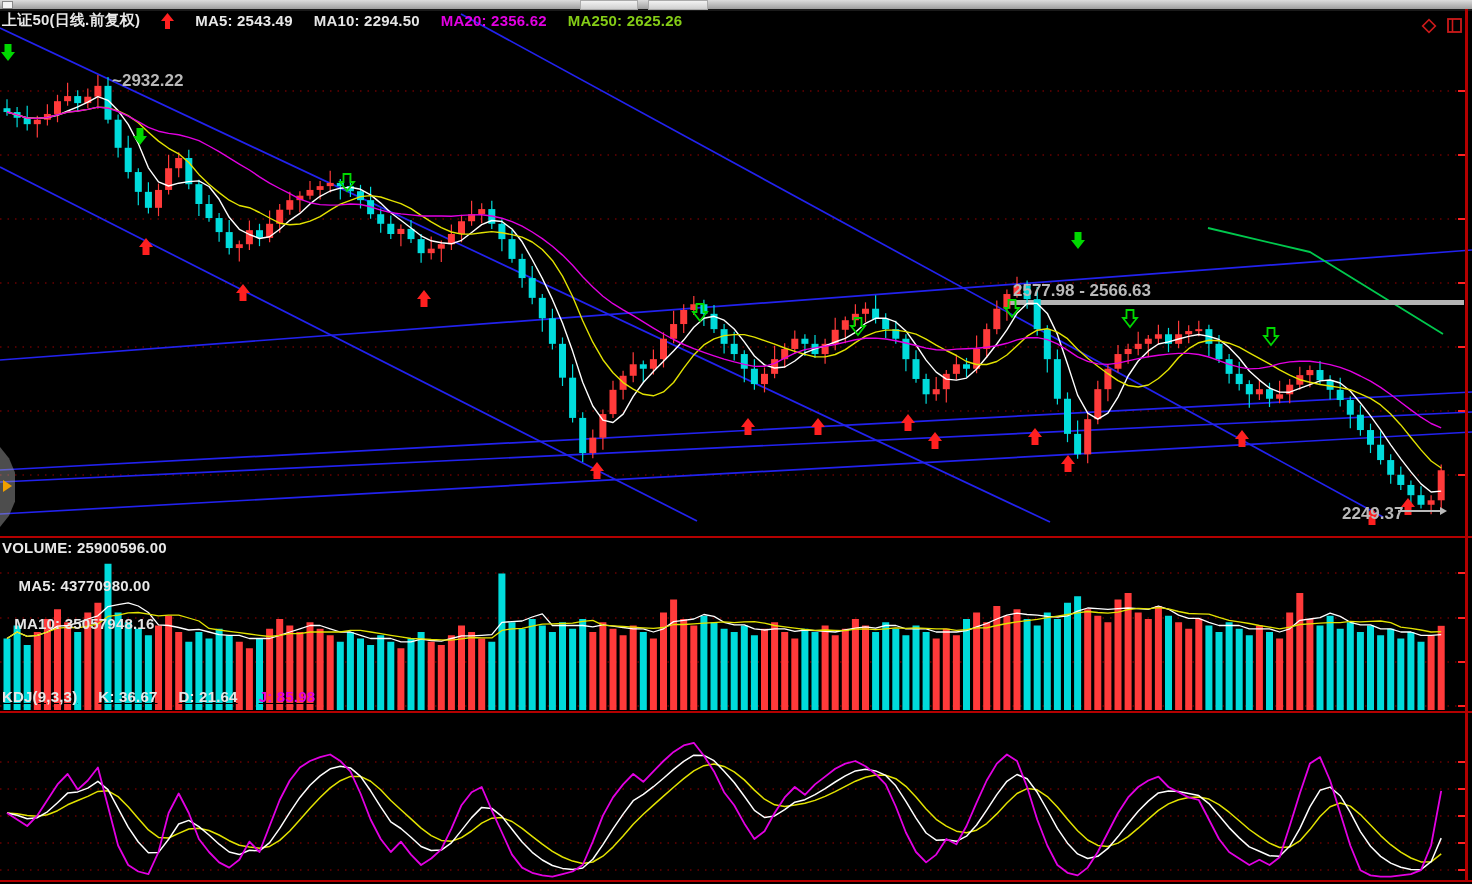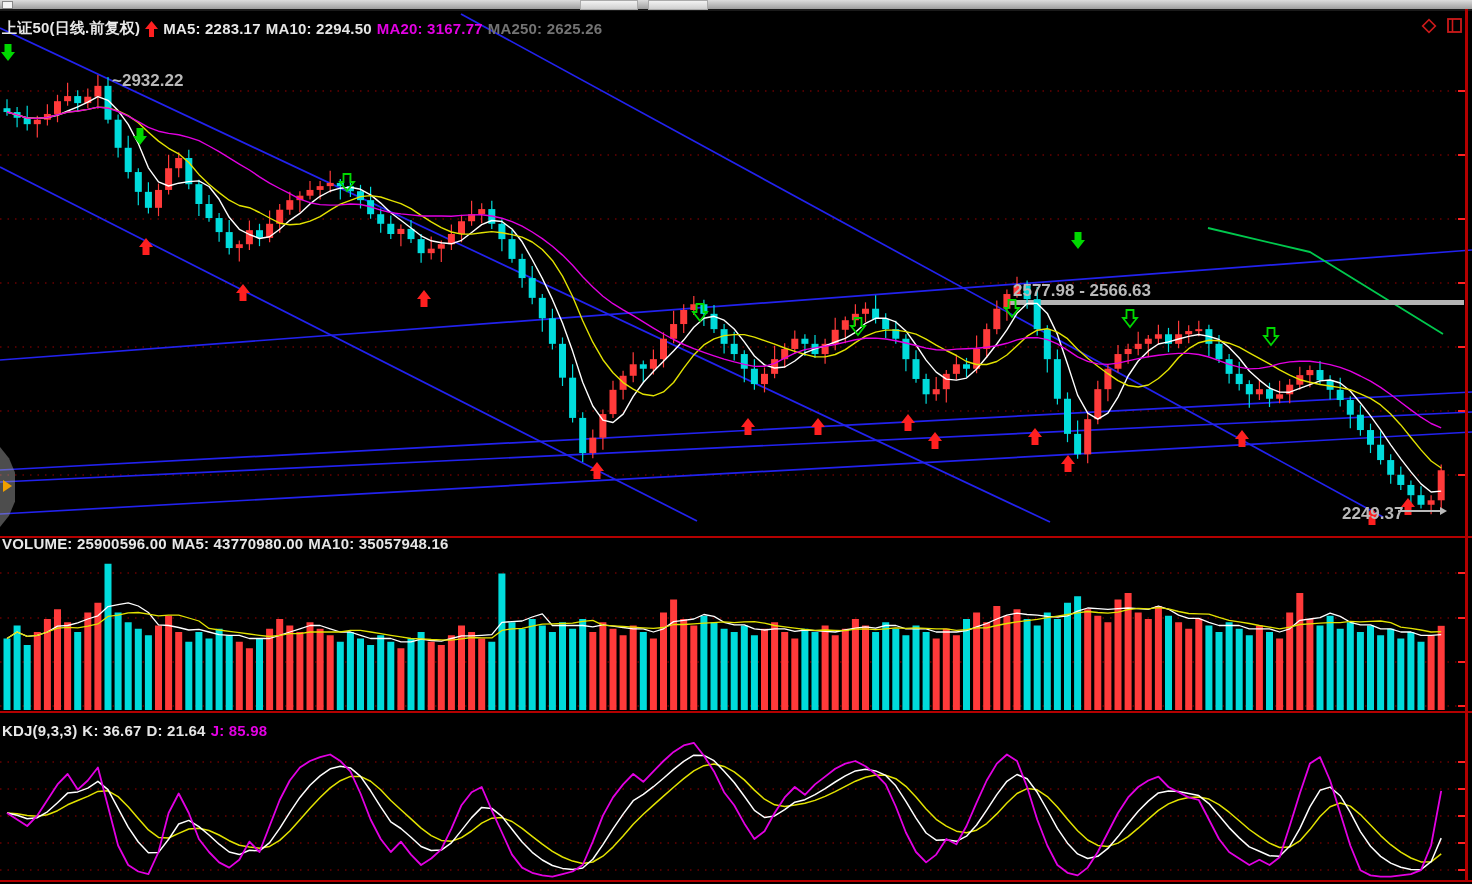--- a/index.html
+++ b/index.html
@@ -8,29 +8,29 @@
   
   .titlebar{position:absolute;top:0;left:0;width:1472px;height:9px;
             background:linear-gradient(#dcdcdc,#9e9e9e);border-bottom:2px solid #1a1a1a;}
   .tb-sq{position:absolute;left:2px;top:1px;width:9px;height:6px;background:#f4f4f4;border:1px solid #888;}
   .tb-seg{position:absolute;top:0;height:8px;background:linear-gradient(#f2f2f2,#cfcfcf);border:1px solid #aaa;}
   .seg1{left:580px;width:56px;}
   .seg2{left:648px;width:58px;}
   
   #chart{position:absolute;left:0;top:0;}
   
-  .pane-header{position:absolute;display:flex;align-items:center;gap:5px;
-               font-size:15px;font-weight:bold;letter-spacing:.2px;white-space:nowrap;margin-top:8px;}
+  .pane-header{position:absolute;display:flex;align-items:center;gap:21px;
+               font-size:15px;font-weight:bold;letter-spacing:.2px;white-space:nowrap;}
   .main-header{left:2px;top:11px;}
-  .vol-header{left:2px;top:527px;}
-  .kdj-header{left:2px;top:714px;}
+  .vol-header{left:2px;top:539px;flex-direction:column;}
+  .kdj-header{left:2px;top:688px;text-decoration:underline;}
   .c-white{color:#e8e8e8;}
   .c-yel{color:#e5e5e5;}
   .c-mag{color:#e200e2;}
-  .c-grn{color:#737373;}
+  .c-grn{color:#84cc16;}
   .up-arrow-ico{width:13px;height:16px;display:inline-block;}
   
   .expander{position:absolute;left:0;top:447px;width:15px;height:80px;
             background:rgba(170,170,170,.45);
             clip-path:polygon(0 0,60% 14%,100% 32%,100% 68%,60% 86%,0 100%);}
   .expander-arrow{position:absolute;left:3px;top:33px;width:0;height:0;
                   border-left:9px solid #f0a000;border-top:6px solid transparent;
                   border-bottom:6px solid transparent;}
   
   .corner-icons{position:absolute;left:1420px;top:15px;width:48px;height:22px;display:flex;gap:8px;align-items:center;}
@@ -556,23 +556,23 @@
       <line x1="1458" y1="816" x2="1465" y2="816" stroke="#ff2222" stroke-width="2"></line>
       <line x1="1458" y1="843" x2="1465" y2="843" stroke="#ff2222" stroke-width="2"></line>
       <line x1="1458" y1="870" x2="1465" y2="870" stroke="#ff2222" stroke-width="2"></line>
     </svg>
 
   <div class="pane-header main-header">
     <span class="c-white">上证50(日线.前复权)</span>
     <svg class="up-arrow-ico" viewBox="0 0 13 16">
       <polygon points="6.5,0 13,8 9,8 9,16 4,16 4,8 0,8" fill="#ff2020"></polygon>
     </svg>
-    <span class="c-white">MA5: 2283.17</span>
+    <span class="c-white">MA5: 2543.49</span>
     <span class="c-yel">MA10: 2294.50</span>
-    <span class="c-mag">MA20: 3167.77</span>
+    <span class="c-mag">MA20: 2356.62</span>
     <span class="c-grn">MA250: 2625.26</span>
   </div>
 
   <div class="pane-header vol-header">
     <span class="c-white">VOLUME: 25900596.00</span>
     <span class="c-white">MA5: 43770980.00</span>
     <span class="c-yel">MA10: 35057948.16</span>
   </div>
 
   <div class="pane-header kdj-header">

